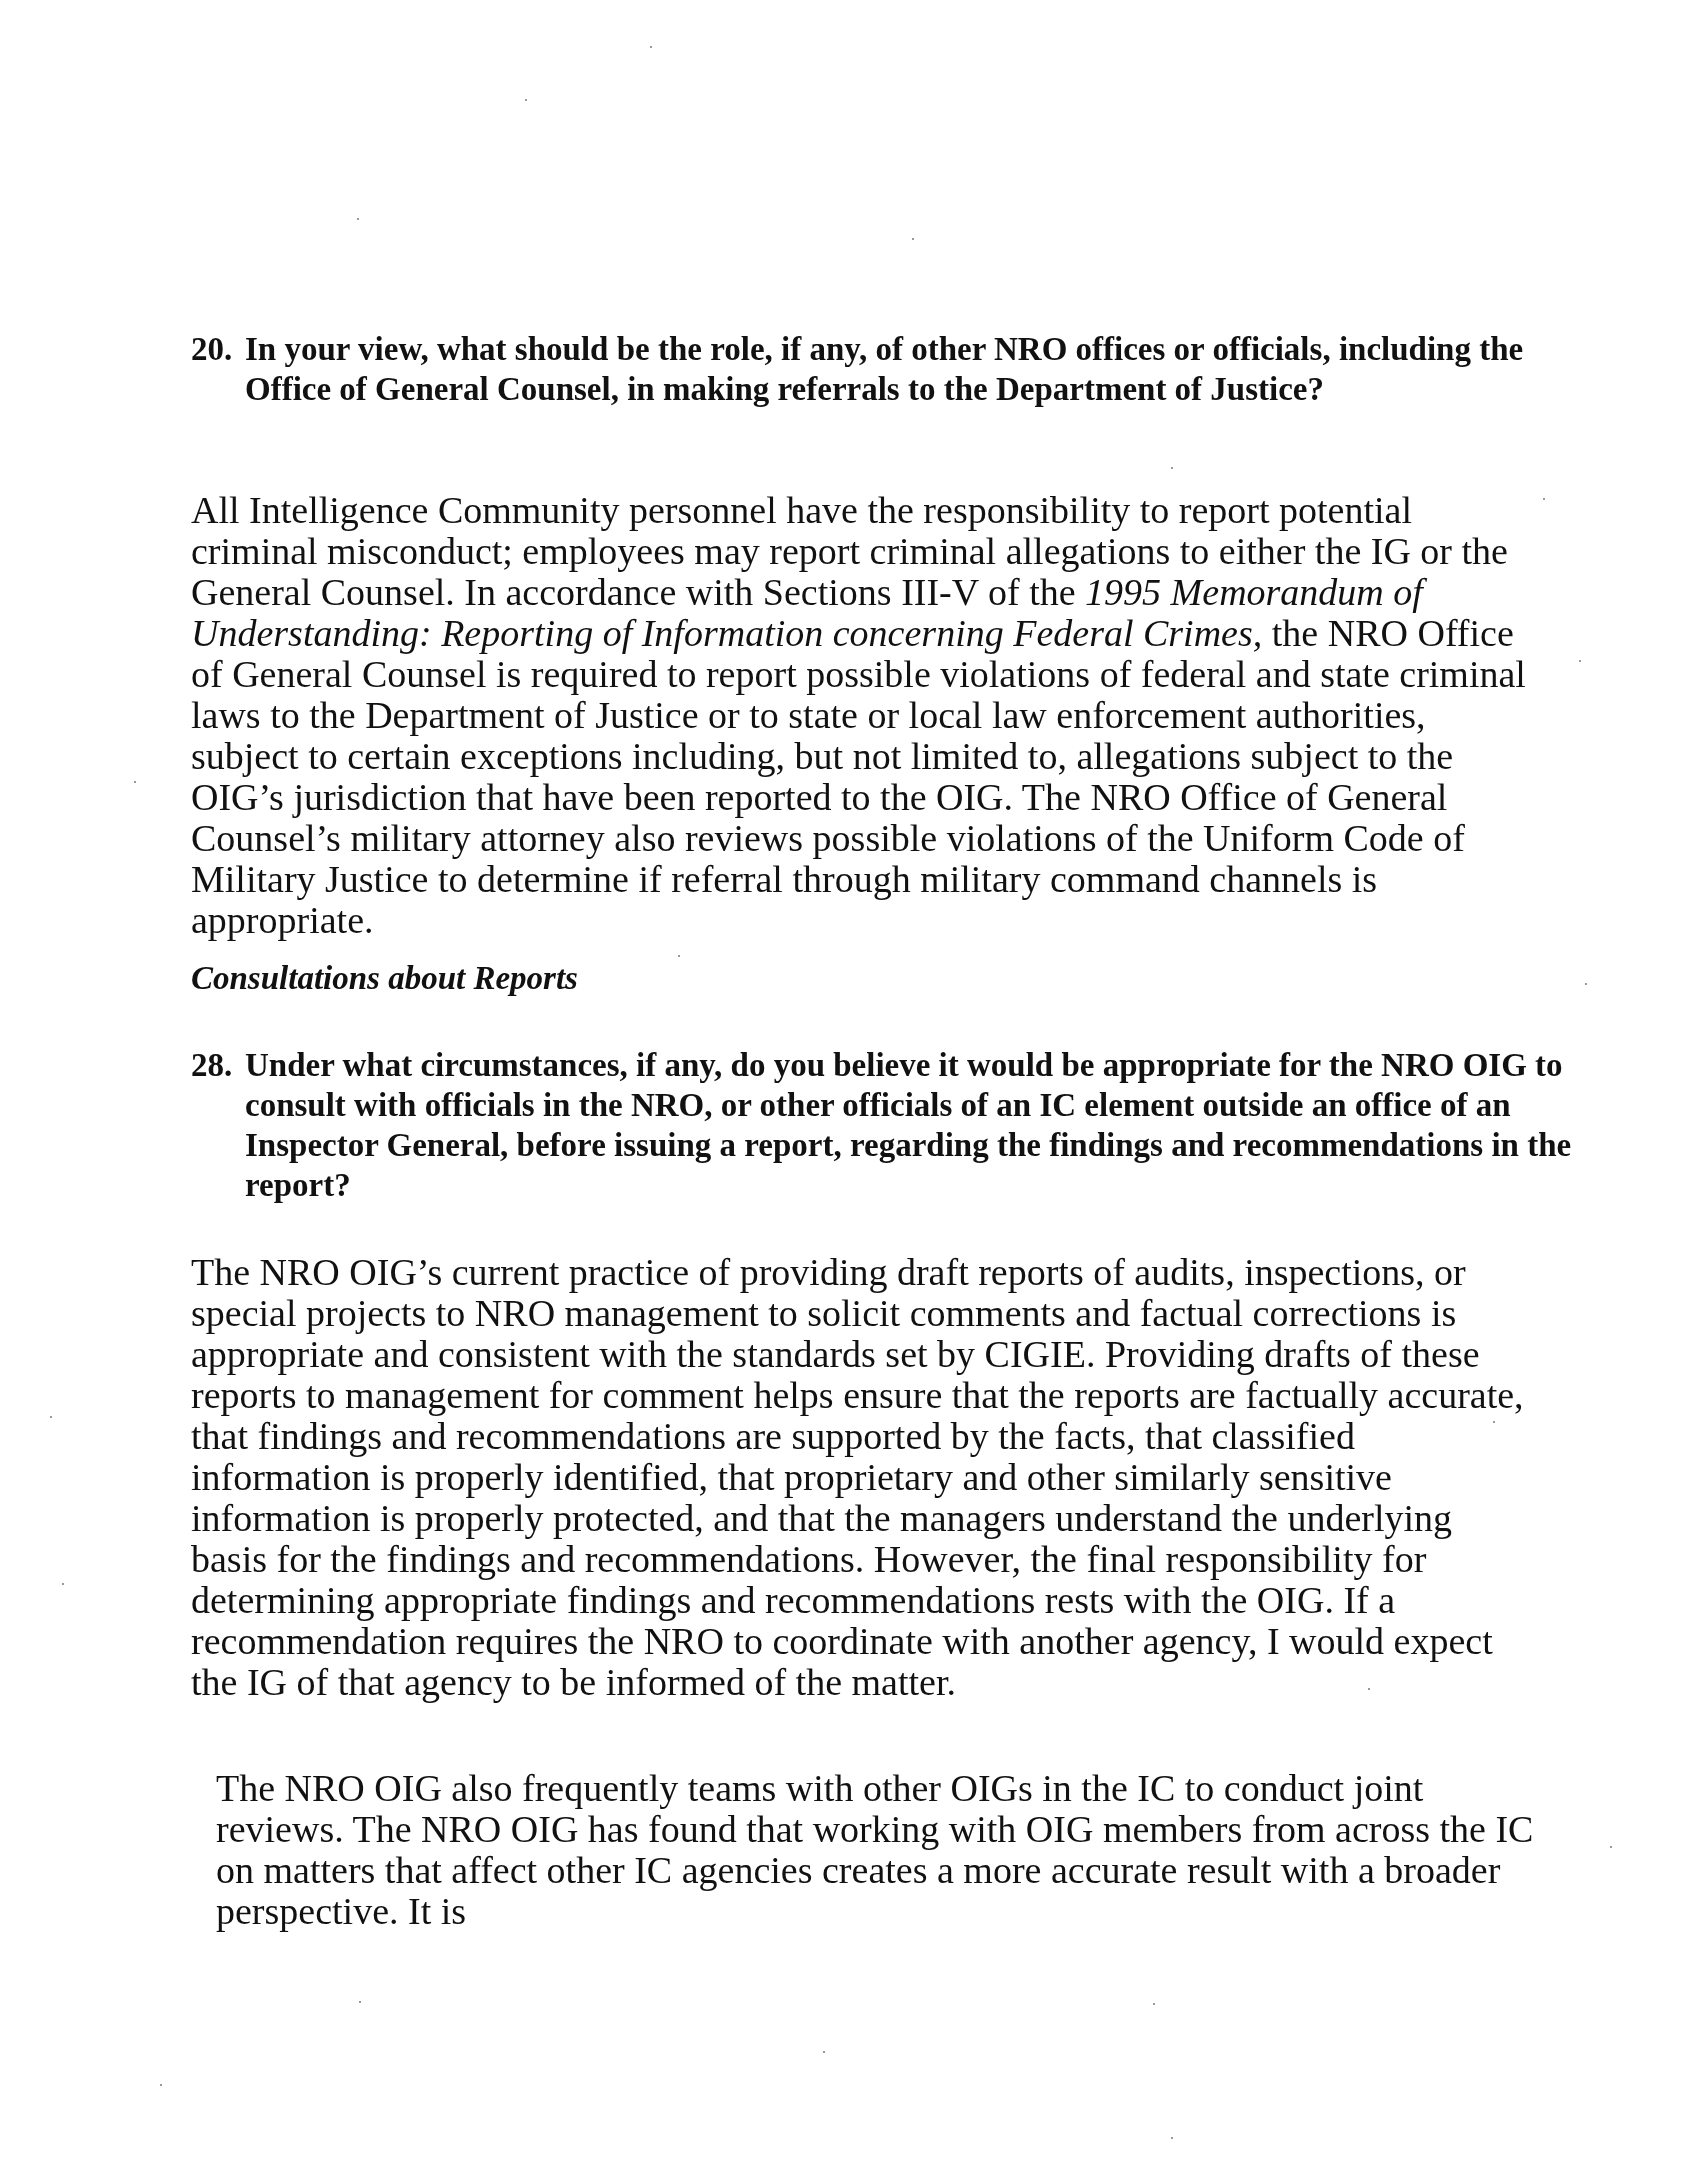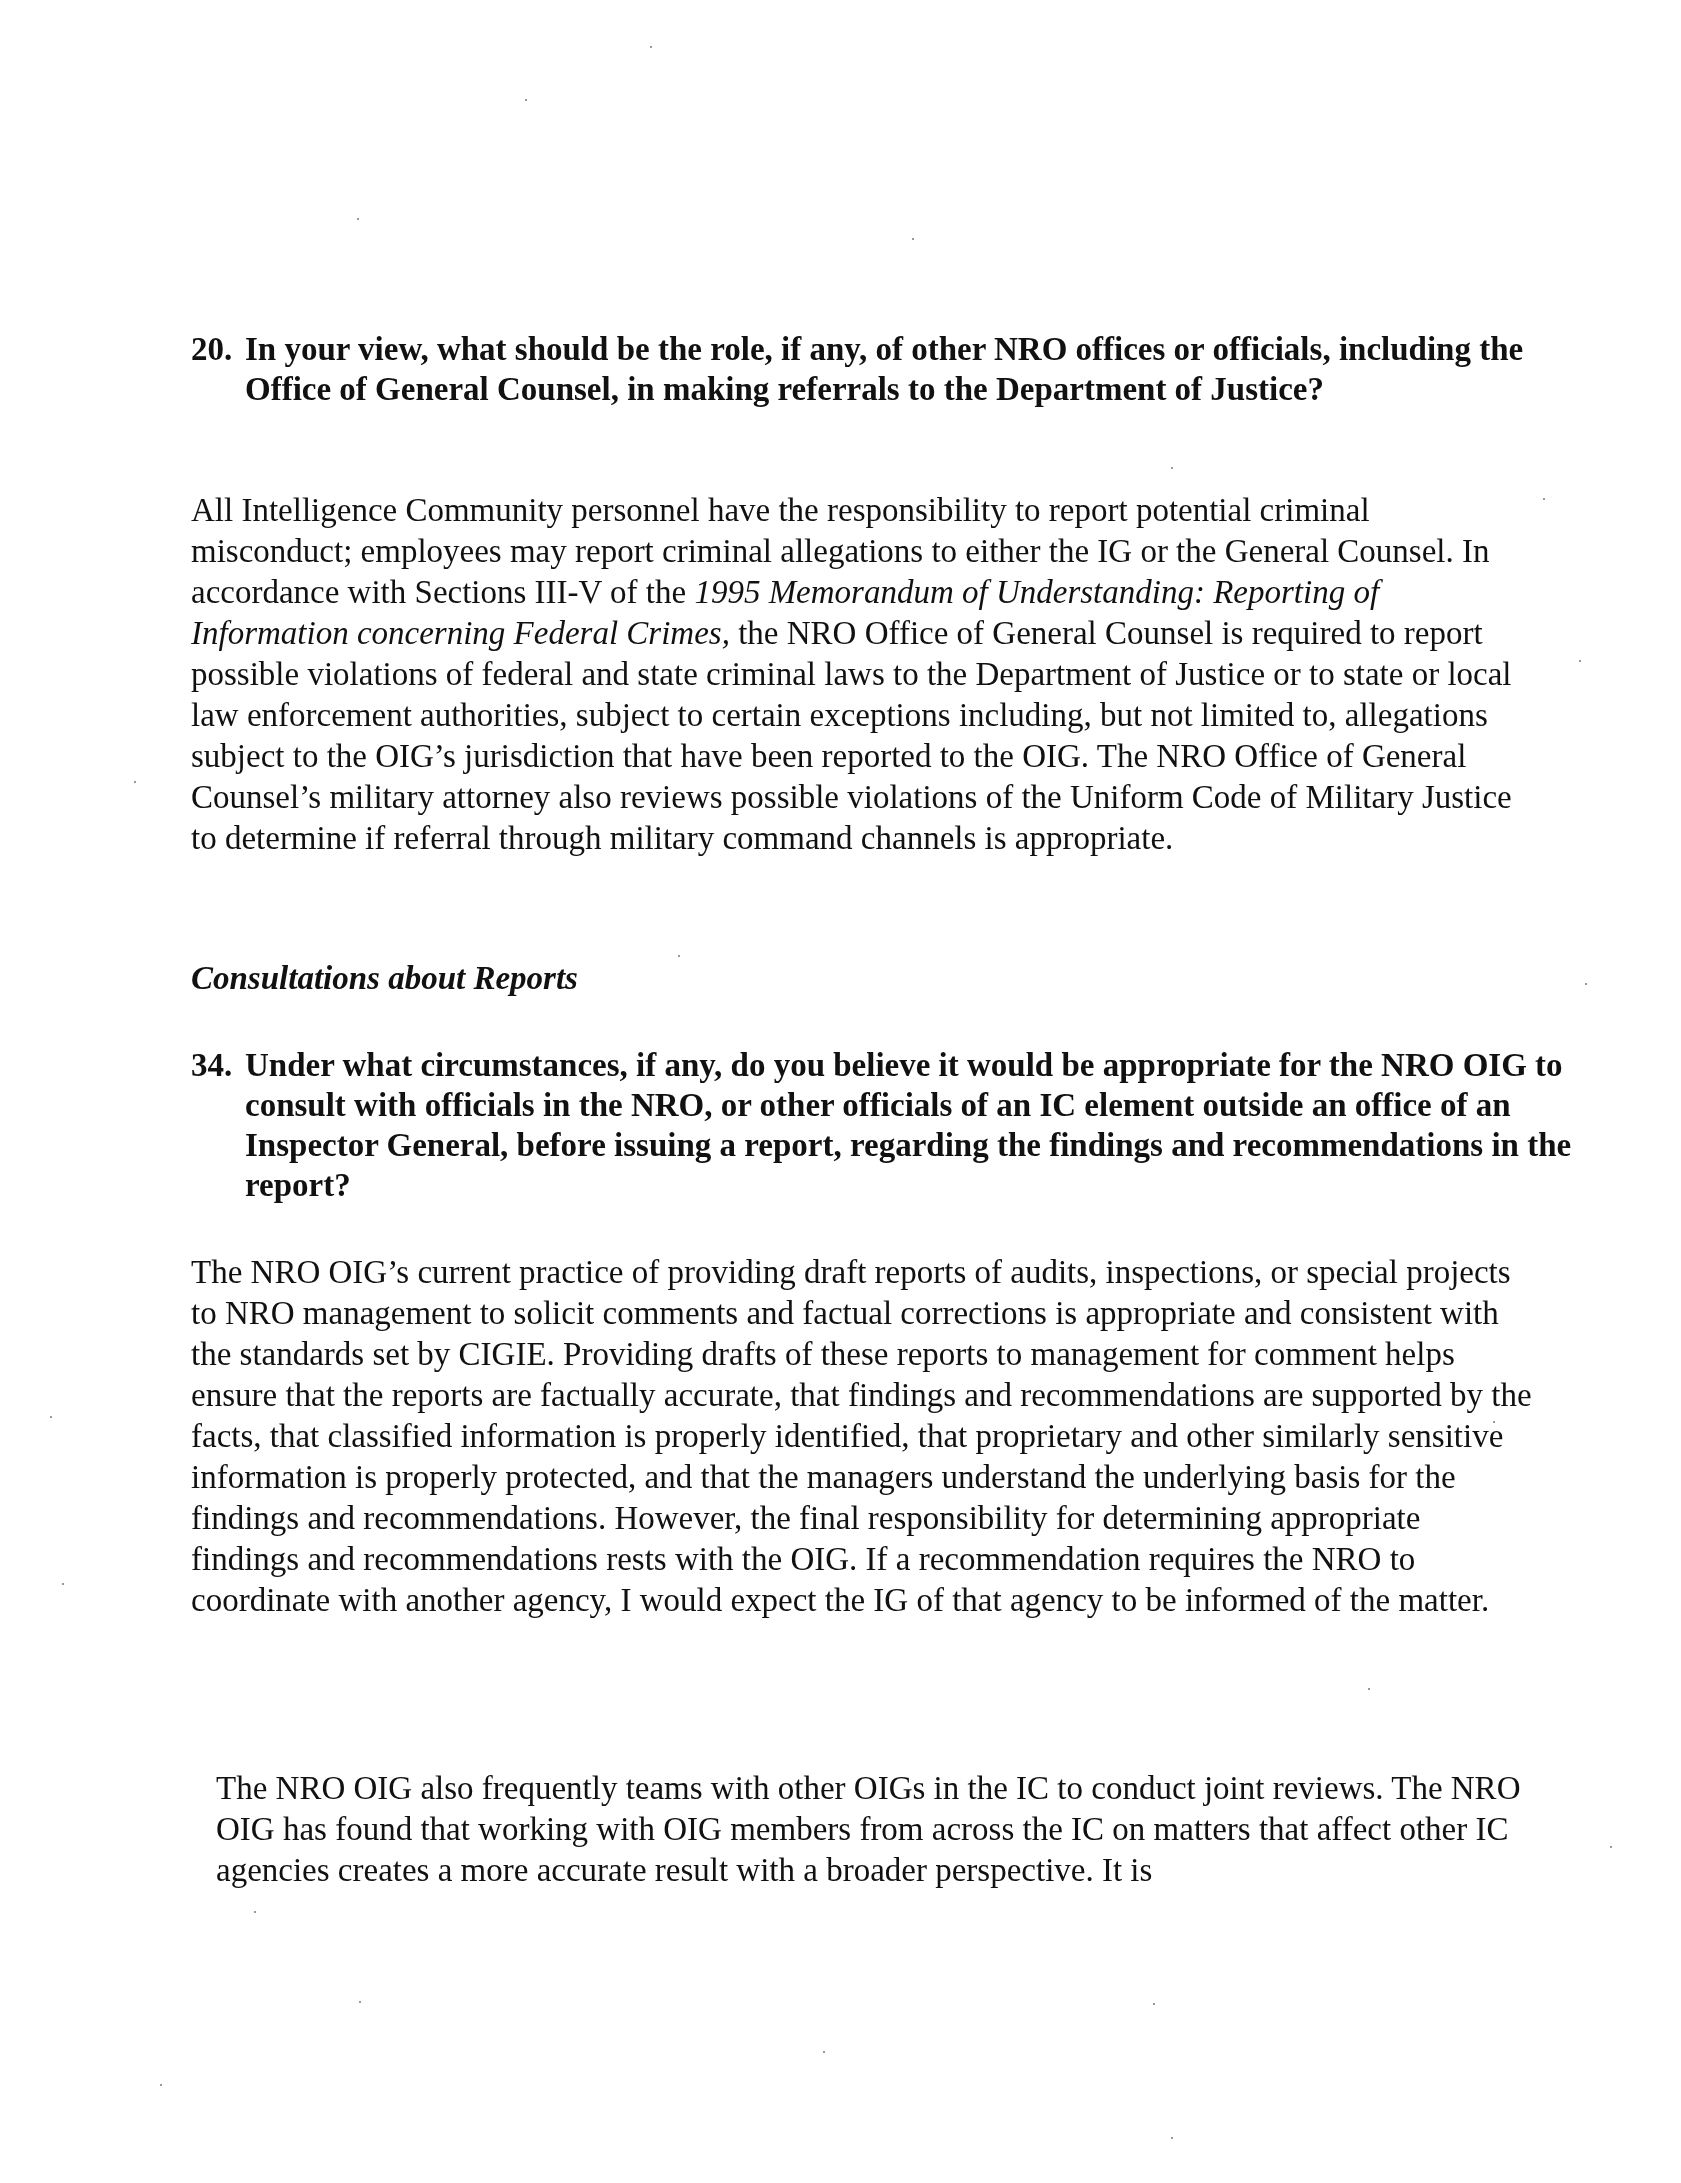--- a/index.html
+++ b/index.html
@@ -8,21 +8,21 @@
     position: absolute; left: 16px; top: 0; width: 1682px; height: 2183px;
     background: #ffffff; color: #111111;
     font-family: "Liberation Serif", "DejaVu Serif", serif;
   }
   .block { position: absolute; left: 175px; width: 1343px; }
   .q {
     font-weight: bold; font-size: 33px; line-height: 40px;
     padding-left: 54px; text-indent: -54px;
   }
   .q .num { display: inline-block; width: 54px; text-indent: 0; }
-  .p { font-size: 33px; line-height: 41px; }
+  .p { font-size: 38px; line-height: 41px; }
   .p i { font-style: italic; }
   .sec { font-size: 33px; font-style: italic; font-weight: bold; line-height: 40px; }
   .footer { position: absolute; top: 1913px; left: 0; width: 1682px; text-align: center; font-size: 26.5px; }
   .footer b { font-weight: bold; }
   .speck { position: absolute; width: 2px; height: 2px; background: #777; border-radius: 50%; }
 </style>
 </head>
 <body>
 
 <div class="page">
@@ -31,21 +31,21 @@
     <span class="num">20.</span><span>In your view, what should be the role, if any, of other NRO offices or officials, including the Office of General Counsel, in making referrals to the Department of Justice?</span>
   </div>
 
   <div class="block p" style="top:490px;">
     <span>All Intelligence Community personnel have the responsibility to report potential criminal misconduct; employees may report criminal allegations to either the IG or the General Counsel.  In accordance with Sections III-V of the </span><i>1995 Memorandum of Understanding: Reporting of Information concerning Federal Crimes,</i><span> the NRO Office of General Counsel is required to report possible violations of federal and state criminal laws to the Department of Justice or to state or local law enforcement authorities, subject to certain exceptions including, but not limited to, allegations subject to the OIG’s jurisdiction that have been reported to the OIG.  The NRO Office of General Counsel’s military attorney also reviews possible violations of the Uniform Code of Military Justice to determine if referral through military command channels is appropriate.</span>
   </div>
 
   <div class="block sec" style="top:958px;">Consultations about Reports</div>
 
   <div class="block q" style="top:1045px;">
-    <span class="num">34.</span><span>Under what circumstances, if any, do you believe it would be appropriate for the NRO OIG to consult with officials in the NRO, or other officials of an IC element outside an office of an Inspector General, before issuing a report, regarding the findings and recommendations in the report?</span>
+    <span class="num">28.</span><span>Under what circumstances, if any, do you believe it would be appropriate for the NRO OIG to consult with officials in the NRO, or other officials of an IC element outside an office of an Inspector General, before issuing a report, regarding the findings and recommendations in the report?</span>
   </div>
 
   <div class="block p" style="top:1252px;">The NRO OIG’s current practice of providing draft reports of audits, inspections, or special projects to NRO management to solicit comments and factual corrections is appropriate and consistent with the standards set by CIGIE.  Providing drafts of these reports to management for comment helps ensure that the reports are factually accurate, that findings and recommendations are supported by the facts, that classified information is properly identified, that proprietary and other similarly sensitive information is properly protected, and that the managers understand the underlying basis for the findings and recommendations.  However, the final responsibility for determining appropriate findings and recommendations rests with the OIG. If a recommendation requires the NRO to coordinate with another agency, I would expect the IG of that agency to be informed of the matter.</div>
 
   <div class="block p" style="top:1768px;margin-left:25px;">The NRO OIG also frequently teams with other OIGs in the IC to conduct joint reviews. The NRO OIG has found that working with OIG members from across the IC on matters that affect other IC agencies creates a more accurate result with a broader perspective.  It is</div>
 
 
   <div class="speck" style="left:634px;top:46px;"></div>
   <div class="speck" style="left:509px;top:99px;"></div>
   <div class="speck" style="left:341px;top:218px;"></div>

